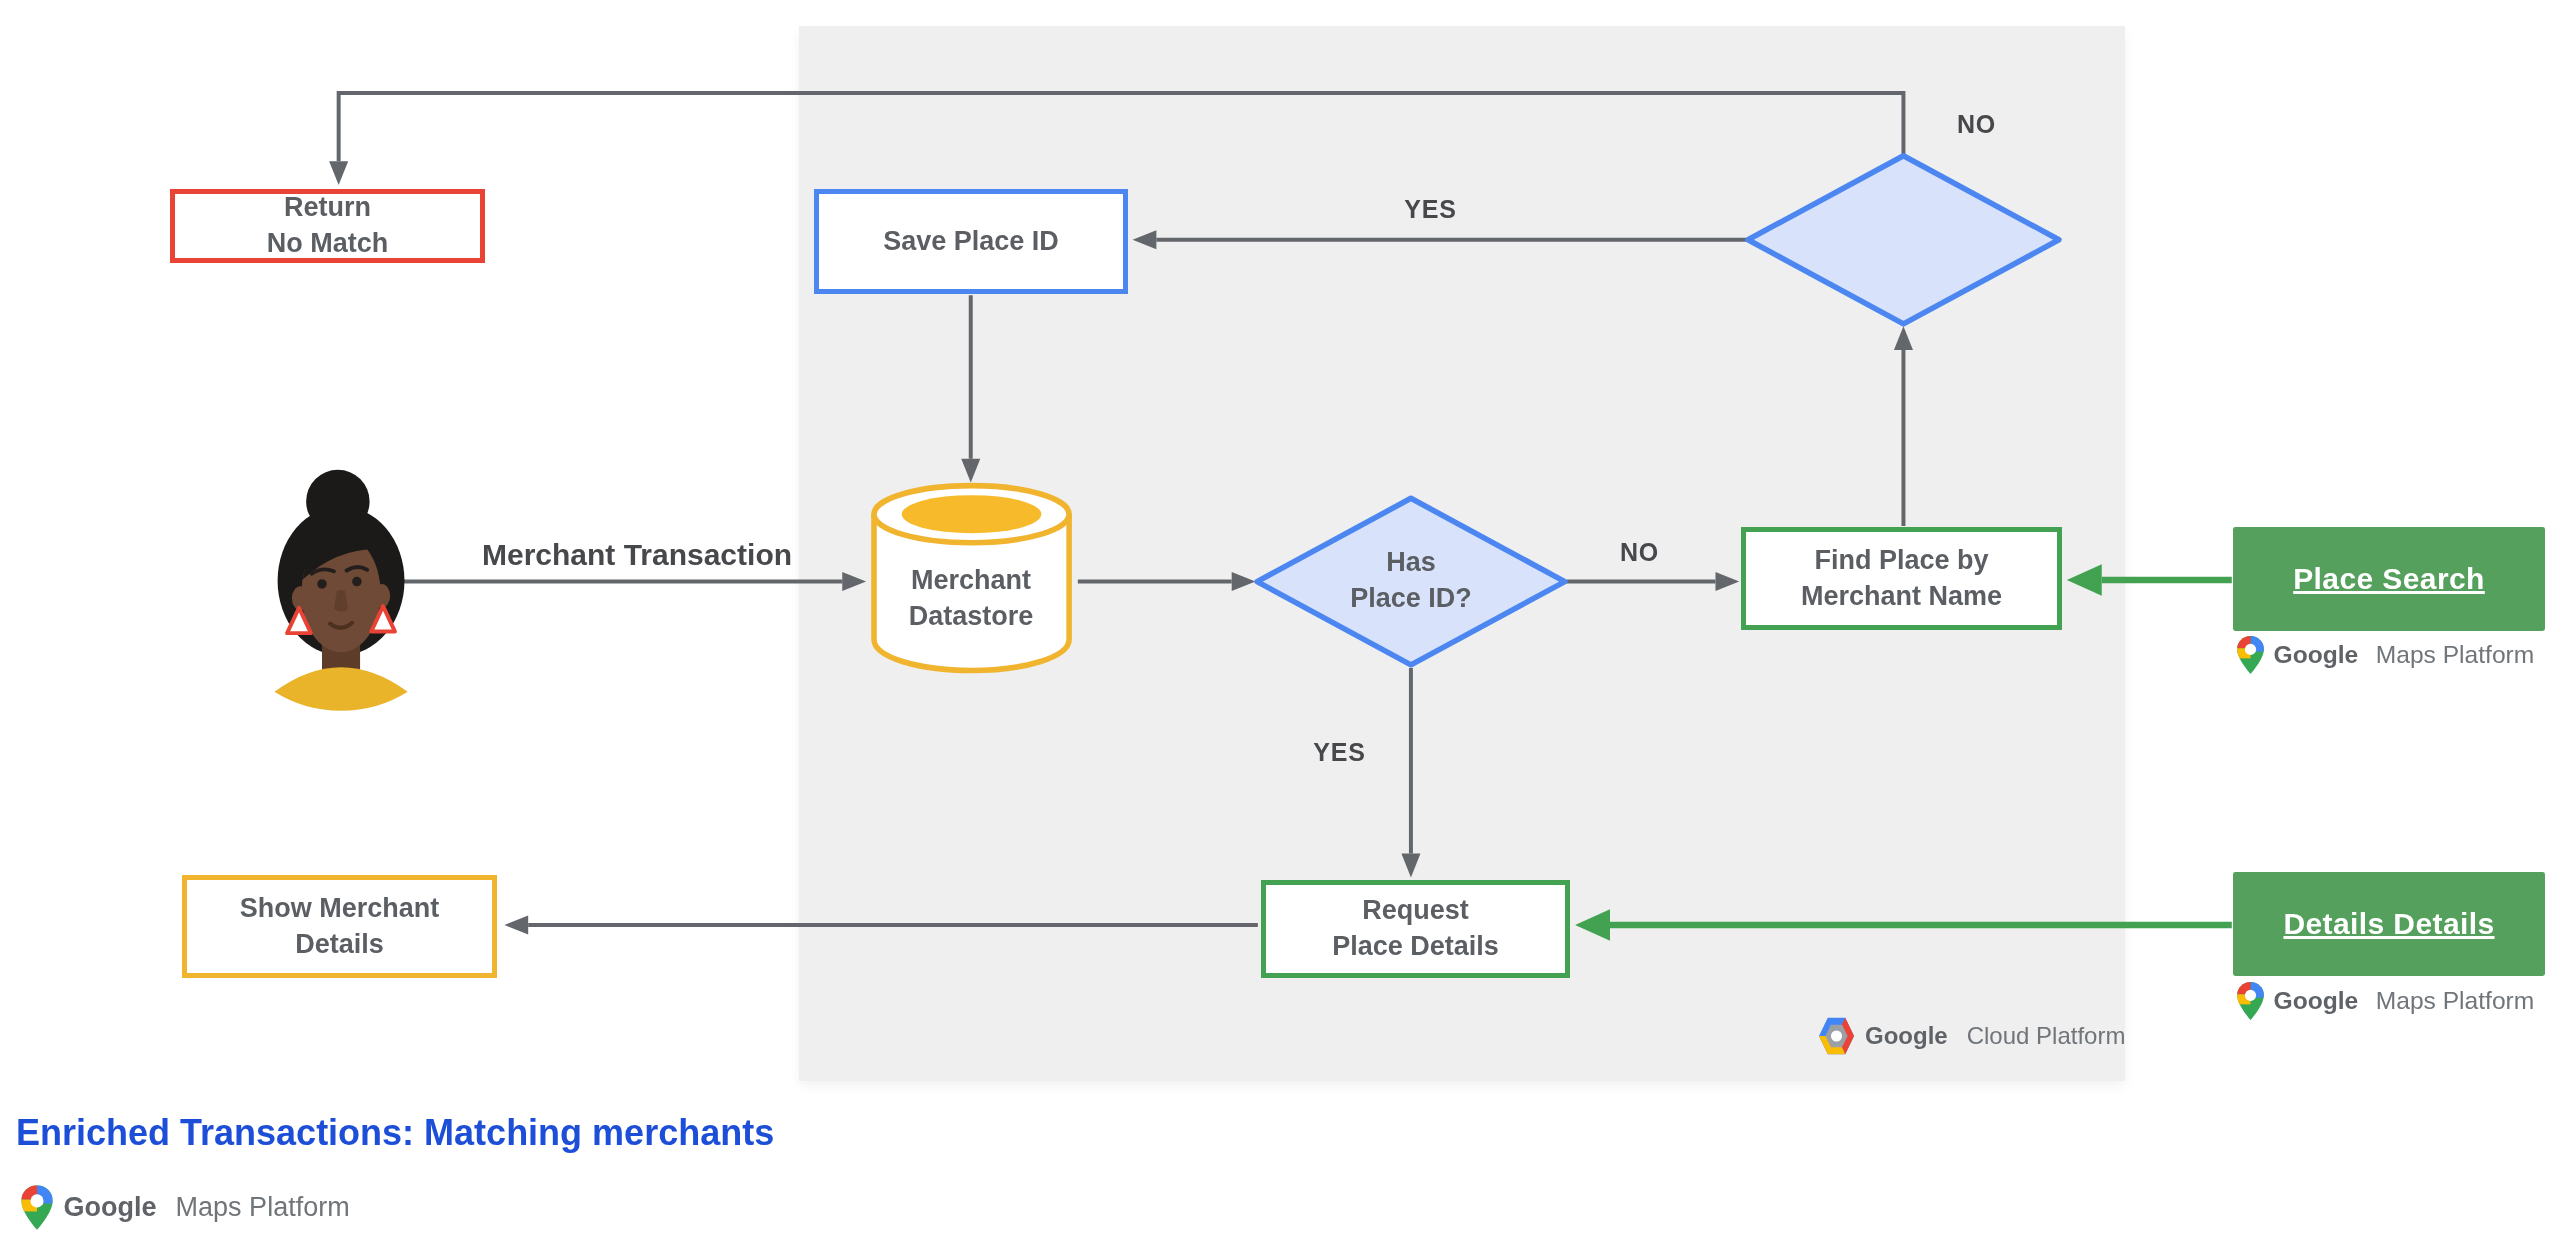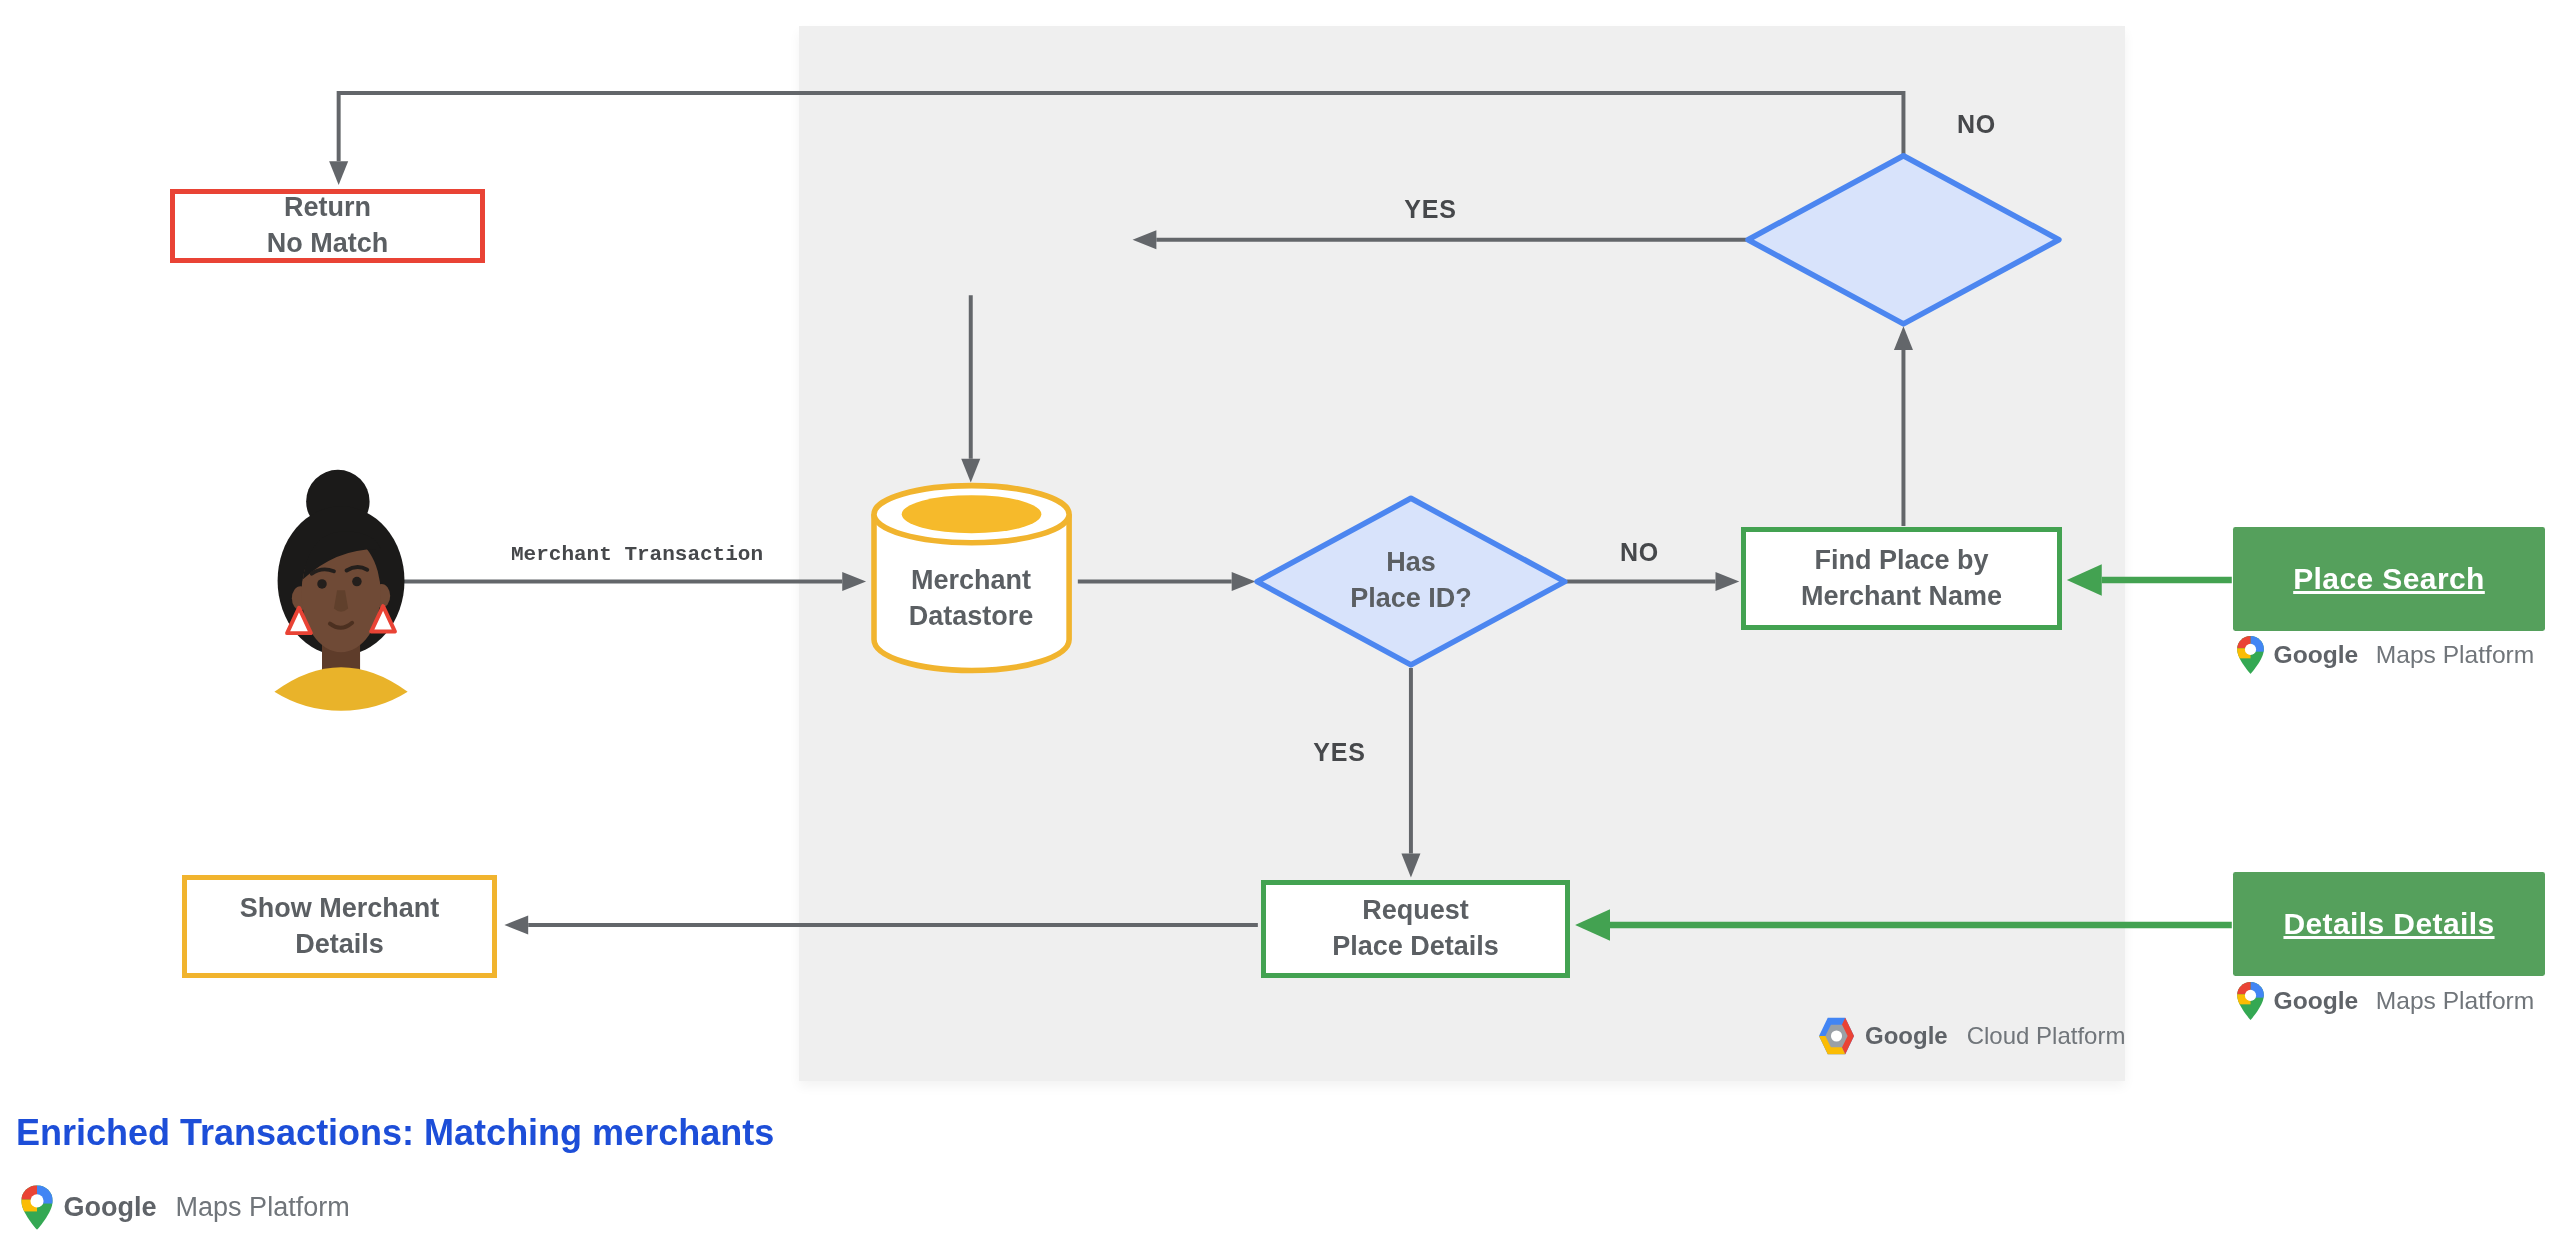--- a/index.html
+++ b/index.html
@@ -33,21 +33,21 @@
     text-decoration:underline;
   }
   .node.bare{background:transparent;border:none;}
   .ml{white-space:pre-line;}
   .edge-label{
     position:absolute;display:flex;align-items:center;justify-content:center;text-align:center;
     font-weight:700;font-size:25px;color:var(--label);letter-spacing:0.8px;background:transparent;
   }
   .flow-label{
     position:absolute;display:flex;align-items:center;justify-content:center;text-align:center;
-    font-weight:700;font-size:21px;color:var(--label);background:transparent;font-family:Liberation Mono, monospace;
+    font-weight:700;font-size:30px;color:var(--label);background:transparent;
   }
   .logo{position:absolute;display:flex;align-items:center;}
   .logo .brand{font-weight:700;color:#5f6368;}
   .logo .product{font-weight:400;color:#70757a;margin-left:8px;}
   .gmp-small{gap:9.5px;font-size:24.6px;}
   .gmp-large{gap:11px;font-size:27px;}
   .gcp{gap:11px;font-size:24px;}
   .title{
     position:absolute;left:16px;top:1112px;font-size:36px;font-weight:700;color:#1d4ed8;
   }
@@ -140,20 +140,23 @@
       <polygon points="47,186 62,218 32,218" fill="#ffffff" stroke="#E94335" stroke-width="5" stroke-linejoin="round"></polygon>
       <polygon points="153,184 168,216 138,216" fill="#ffffff" stroke="#E94335" stroke-width="5" stroke-linejoin="round"></polygon>
     </g>
   </svg>
 
   <div class="node b-red" style="left:170px;top:189px;width:315px;height:74px;">
     <span class="ml">Return
 No Match</span>
   </div>
 
+  <div class="node b-blue" style="left:814px;top:189px;width:314px;height:105px;">
+    <span class="ml">Save Place ID</span>
+  </div>
 
 
   <div class="node bare" style="left:876px;top:549px;width:190px;height:99px;">
     <span class="ml">Merchant
 Datastore</span>
   </div>
 
   <div class="node bare" style="left:1292px;top:532px;width:238px;height:98px;">
     <span class="ml">Has
 Place ID?</span>

